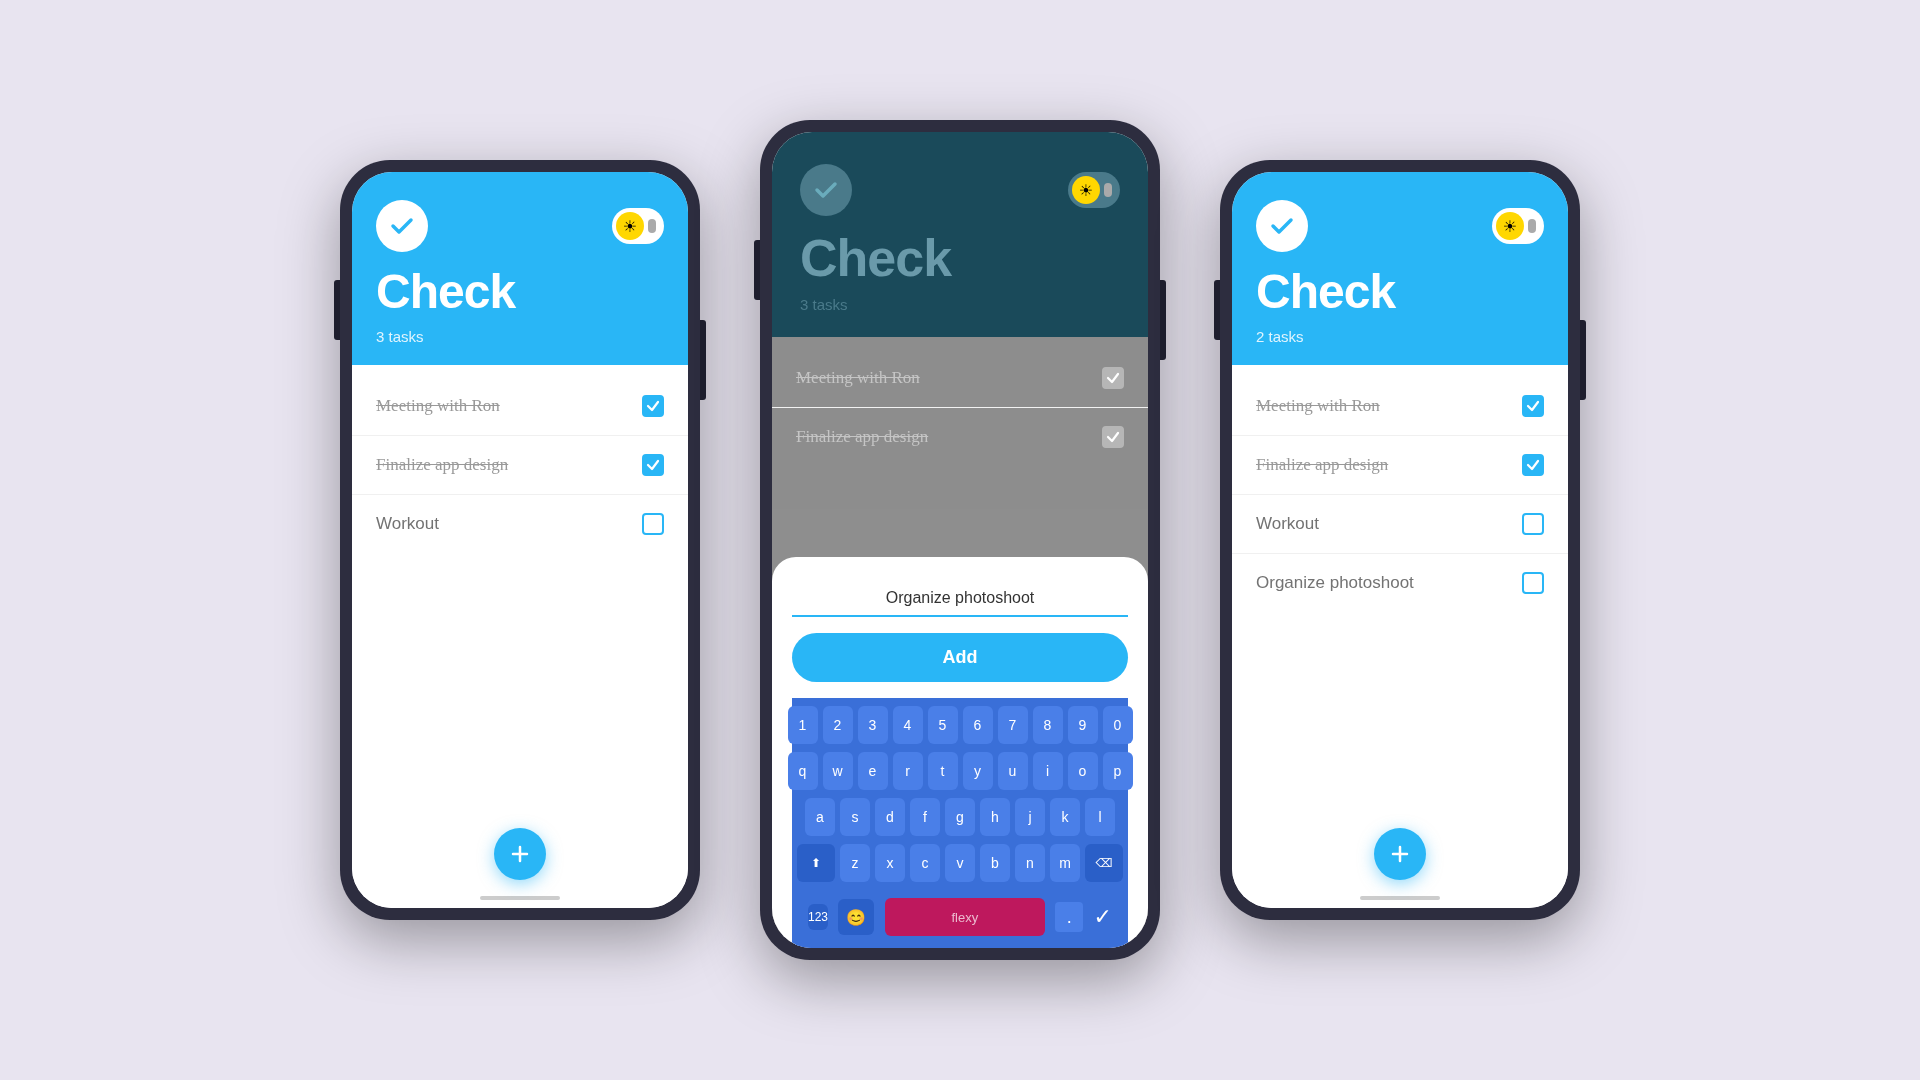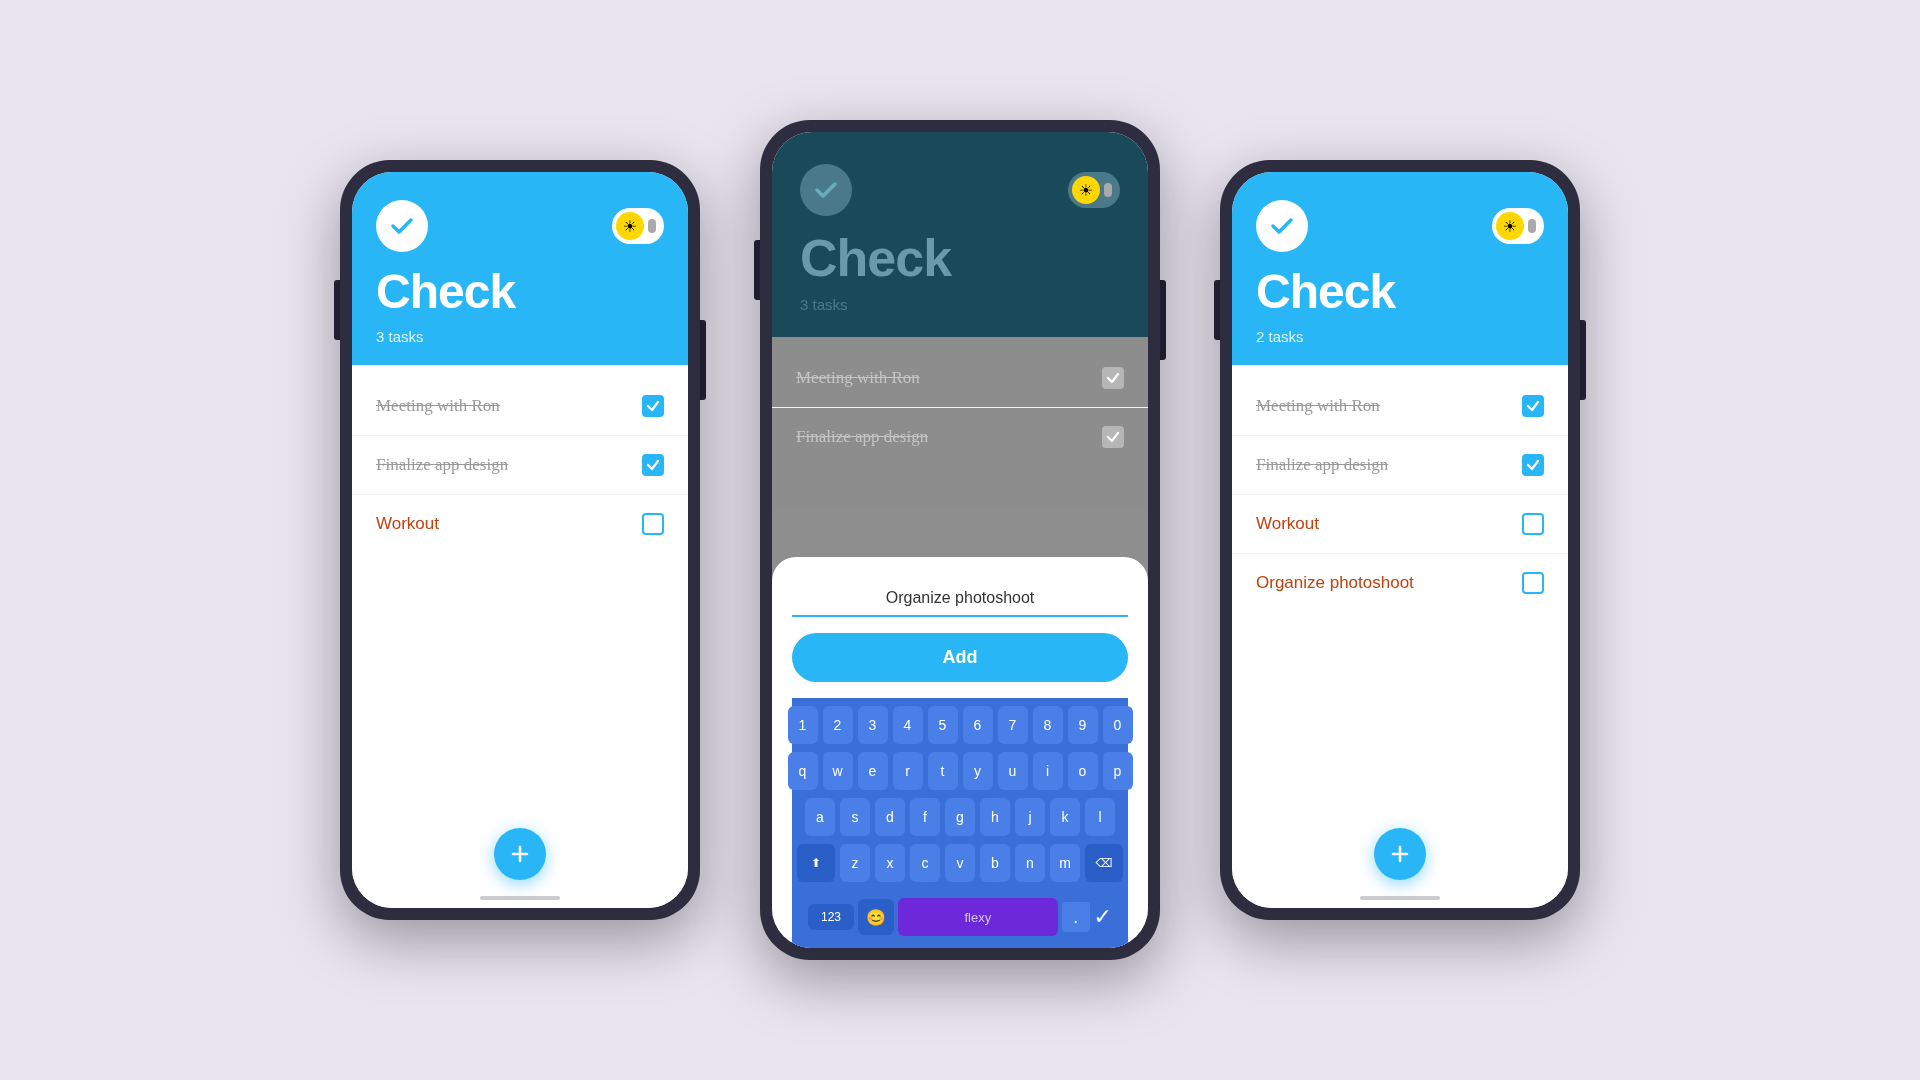--- a/index.html
+++ b/index.html
@@ -169,21 +169,21 @@
       justify-content: space-between;
       padding: 18px 24px;
       border-bottom: 1px solid #f0f0f0;
     }
     .task-item:last-child {
       border-bottom: none;
     }
 
     .task-label {
       font-size: 17px;
-      color: #c2410c;
+      color: #737373;
       font-weight: 400;
     }
     .task-label.strikethrough {
       text-decoration: line-through;
       color: #999;
       font-family: Liberation Serif, serif;
     }
 
     .checkbox {
       width: 22px;
@@ -311,37 +311,37 @@
       cursor: pointer;
       flex-shrink: 0;
     }
 
     .key.special {
       background: #2a5fc8;
       font-size: 12px;
       width: 38px;
     }
     .key.space-bar {
-      background: #6d28d9;
+      background: #be185d;
       width: 160px;
     }
 
     .keyboard-bottom-bar {
       background: #3a6fd8;
       display: flex;
       align-items: center;
       justify-content: space-between;
       padding: 8px 12px 12px 12px;
     }
 
     .kb-btn-left {
       background: #2a5fc8;
       color: #fff;
       border-radius: 6px;
-      padding: 6px 13px;
+      padding: 6px 0;
       font-size: 12px;
     }
 
     .kb-dot {
       color: #fff;
       background: #4a7fe8;
       border-radius: 4px;
       width: 28px;
       height: 30px;
       display: flex;

